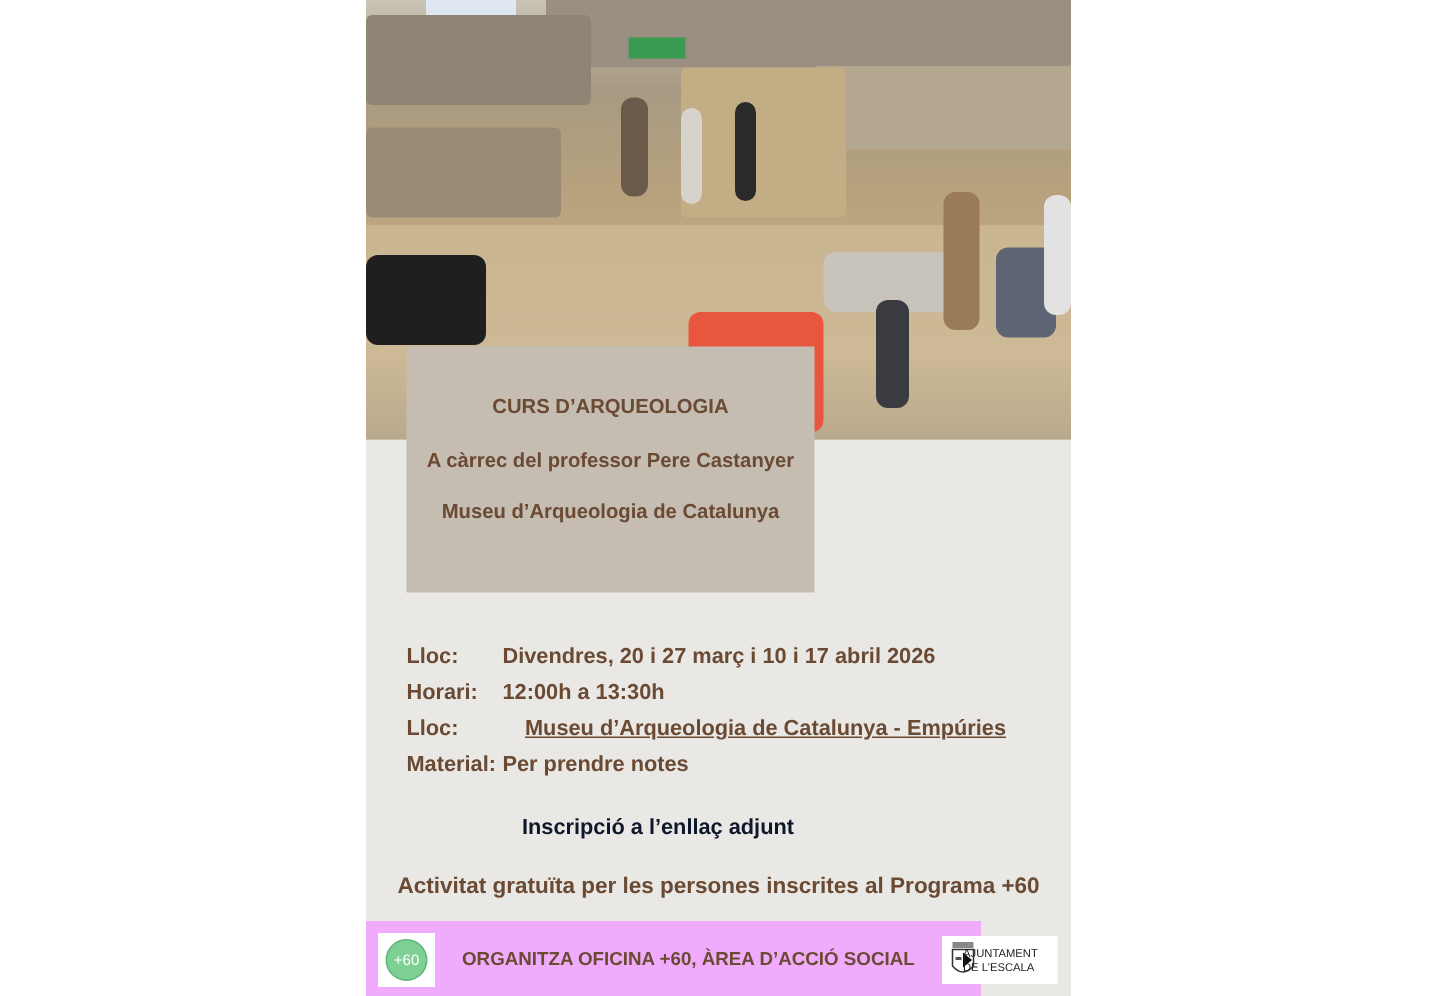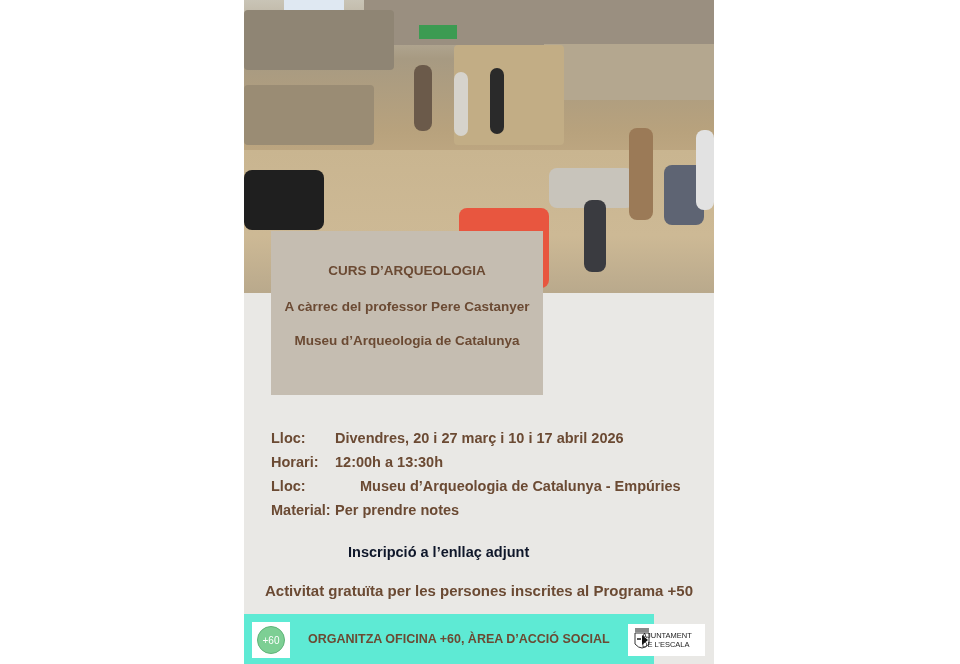--- a/index.html
+++ b/index.html
@@ -11,24 +11,24 @@
   .bldg{position:absolute;background:#a39887;}
   .wall{position:absolute;background:#9d8f78;border-radius:4px;}
   .bin{position:absolute;left:175px;top:25px;width:38px;height:14px;background:#3c9b52;}
   .person{position:absolute;border-radius:8px;}
   .overlay{position:absolute;left:27px;top:231px;width:272px;height:164px;background:#c5bdb1;text-decoration:underline;}
   .ov-line{position:absolute;left:0;width:100%;text-align:center;color:#6b4a33;font-weight:bold;font-size:13.5px;white-space:nowrap;}
   .details{position:absolute;left:27px;top:428px;color:#6b4a33;font-weight:bold;font-size:14.5px;}
   .row{position:relative;height:24px;line-height:20px;white-space:nowrap;}
   .row .lbl{position:absolute;left:0;}
   .row .val{position:absolute;left:64px;}
-  .row.lloc .val{left:89px;}
+  .row.lloc .val{left:79px;text-decoration:underline;}
   .inscr{position:absolute;left:104px;top:544px;color:#0f172a;font-weight:bold;font-size:14.5px;white-space:nowrap;}
   .free{position:absolute;left:0;width:470px;top:582px;text-align:center;color:#6b4a33;font-weight:bold;font-size:15px;white-space:nowrap;}
-  .footer{position:absolute;left:0;top:614px;width:410px;height:50px;background:#5eead4;}
+  .footer{position:absolute;left:0;top:614px;width:410px;height:50px;background:#f0abfc;}
   .logo60{position:absolute;left:8px;top:8px;width:38px;height:36px;background:#fff;display:flex;align-items:center;justify-content:center;}
   .circle60{width:26px;height:26px;border-radius:50%;background:#7dcf94;border:1px solid #5fb478;color:#fff;font-size:10px;display:flex;align-items:center;justify-content:center;}
   .org{position:absolute;left:64px;top:18px;color:#6b4a33;font-weight:bold;font-size:12.5px;white-space:nowrap;}
   .ajlogo{position:absolute;left:384px;top:10px;width:77px;height:32px;background:#fff;}
   .shield{position:absolute;left:6px;top:4px;width:16px;height:24px;}
   .ajtext{position:absolute;left:14px;top:7px;font-size:7.5px;line-height:9px;color:#222;white-space:nowrap;}
 </style>
 </head>
 <body>
 
@@ -74,21 +74,21 @@
       <span class="lbl">Lloc:</span>
       <span class="val">Museu d’Arqueologia de Catalunya - Empúries</span>
     </div>
     <div class="row">
       <span class="lbl">Material:</span>
       <span class="val">Per prendre notes</span>
     </div>
   </div>
 
   <div class="inscr">Inscripció a l’enllaç adjunt</div>
-  <div class="free">Activitat gratuïta per les persones inscrites al  Programa +50</div>
+  <div class="free">Activitat gratuïta per les persones inscrites al  Programa +60</div>
 
   <div class="footer">
     <div class="logo60">
       <div class="circle60">+60</div>
     </div>
     <div class="org">ORGANITZA OFICINA +60, ÀREA D’ACCIÓ SOCIAL</div>
     <div class="ajlogo">
       <svg class="shield" viewBox="0 0 16 24">
         <rect x="1" y="0" width="14" height="4" fill="#888"></rect>
         <path d="M1 5 H15 V16 Q8 24 1 16 Z" fill="#fff" stroke="#333" stroke-width="1"></path>

